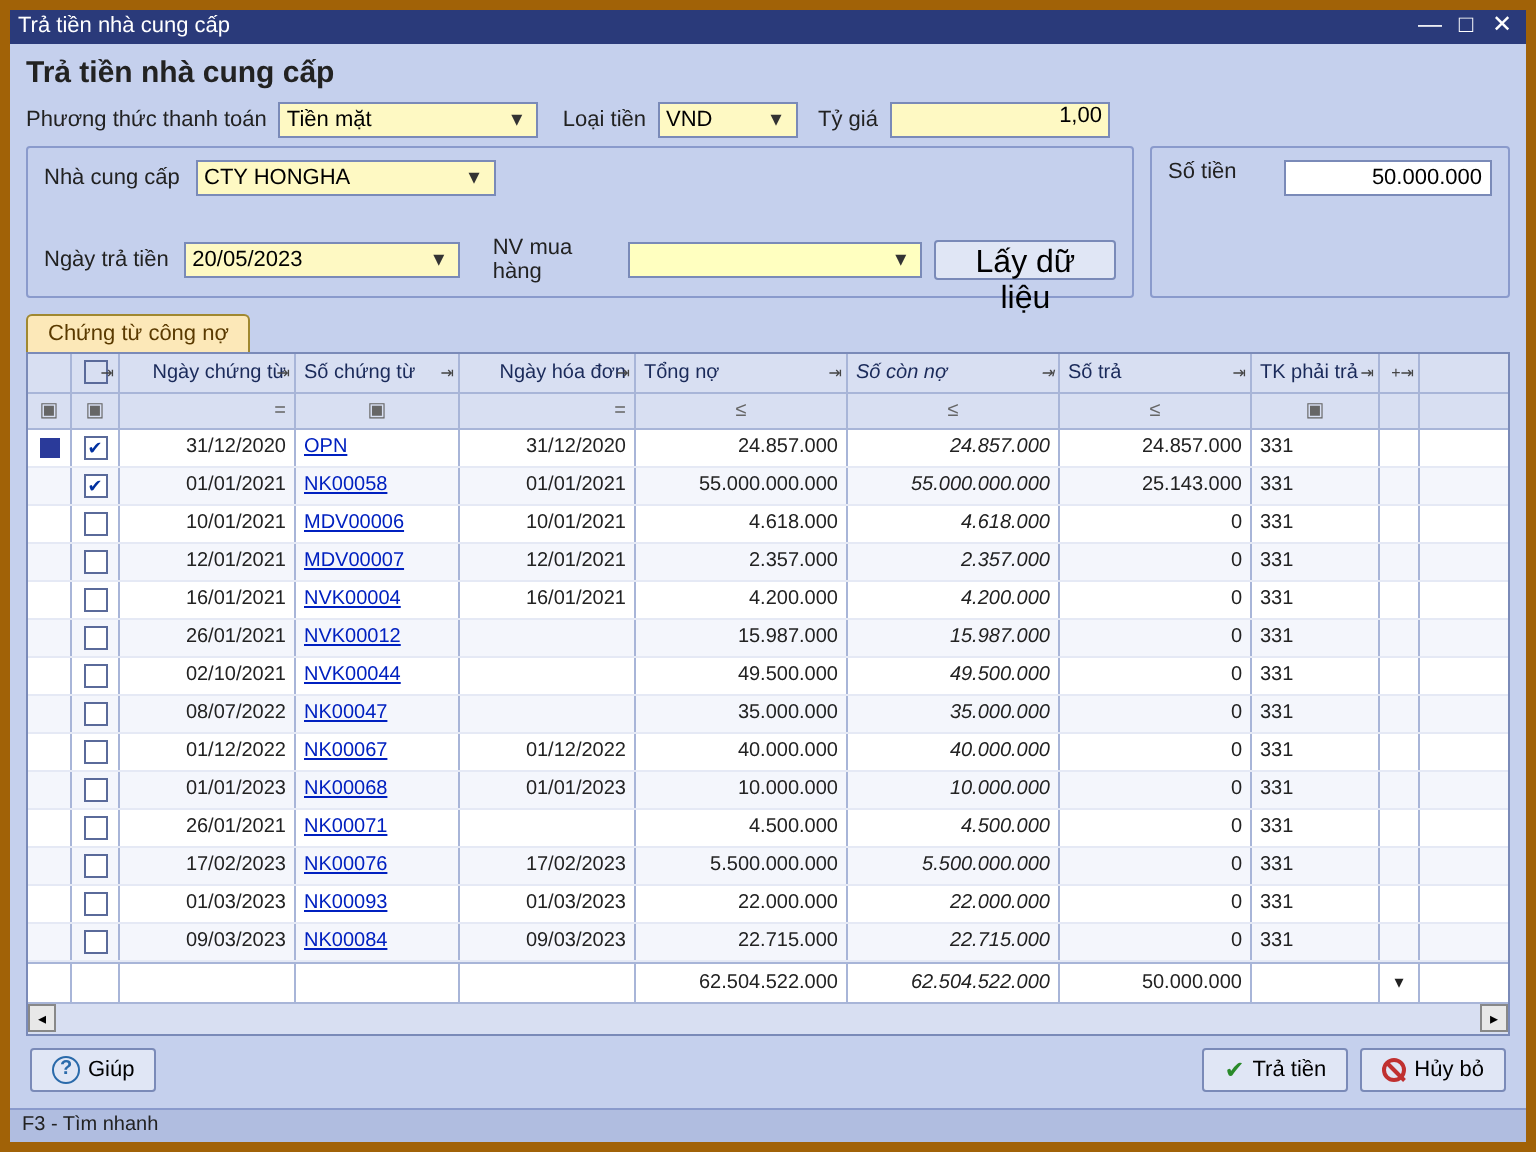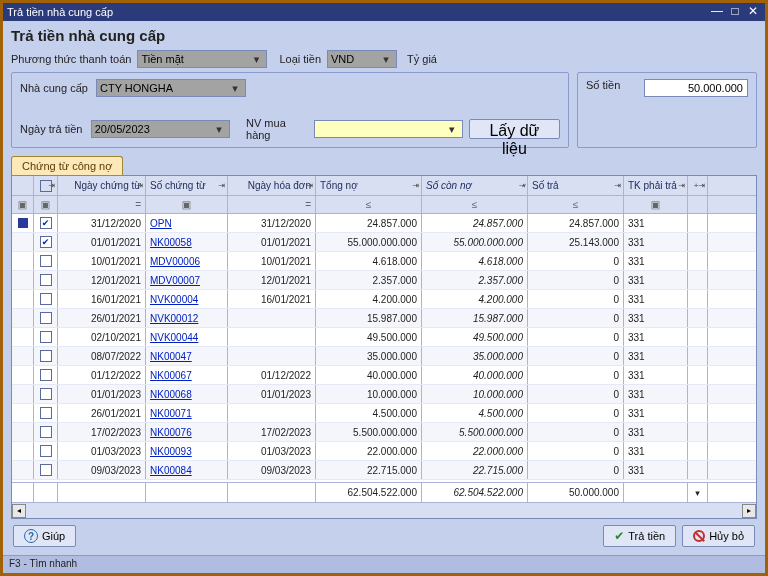--- a/index.html
+++ b/index.html
@@ -1,26 +1,26 @@
 <!DOCTYPE html>
 <html><head>
 <meta charset="utf-8">
 <style>
   * { box-sizing: border-box; margin: 0; padding: 0; }
   body { font-family: Tahoma, Arial, sans-serif; font-size: 11px; background: #0a0a2a; width: 768px; height: 576px; overflow: hidden; }
-  .window { width: 768px; height: 576px; background: #b8c5e8; border: 3px solid #a16207; display: flex; flex-direction: column; }
+  .window { width: 768px; height: 576px; background: #b8c5e8; border: 5px solid #a16207; display: flex; flex-direction: column; }
   .titlebar { background: #2a3a7a; color: #fff; height: 18px; display: flex; align-items: center; padding: 0 4px; font-size: 11px; }
   .titlebar-text { flex: 1; }
   .titlebar-btns { display: flex; gap: 2px; }
   .titlebar-btn { width: 16px; height: 14px; color: #fff; text-align: center; line-height: 12px; cursor: pointer; font-size: 12px; }
   .inner { flex: 1; background: #c5d0ed; padding: 6px 8px; display: flex; flex-direction: column; }
   .page-title { font-size: 15px; font-weight: bold; color: #222; margin-bottom: 6px; }
   .row { display: flex; align-items: center; gap: 6px; margin-bottom: 4px; }
   .label { color: #222; }
-  .input, .select { border: 1px solid #7a8ab8; background: #a3a3a3; height: 18px; padding: 0 3px; font-size: 11px; }
+  .input, .select { border: 1px solid #7a8ab8; background: #fef9c3; height: 18px; padding: 0 3px; font-size: 11px; }
   .select { display: flex; align-items: center; justify-content: space-between; }
   .dropdown-btn { width: 14px; display: flex; align-items: center; justify-content: center; color: #333; }
   .panel { border: 1px solid #8a9acc; background: #c5d0ed; padding: 6px 8px; border-radius: 2px; margin-bottom: 4px; }
   .panel-row { display: flex; align-items: center; gap: 6px; }
   .btn { border: 1px solid #7a8ab8; background: #e0e6f5; padding: 2px 8px; height: 20px; cursor: pointer; font-size: 16px; border-radius: 2px; }
   .tabbar { display: flex; margin-top: 4px; }
   .tab { background: #fce8b8; border: 1px solid #a08830; border-bottom: none; padding: 3px 10px; font-size: 11px; color: #5a3a00; border-radius: 3px 3px 0 0; }
   .grid-wrap { background: #fff; border: 1px solid #7a8ab8; flex: 1; display: flex; flex-direction: column; overflow: hidden; }
   .grid-header-row, .filter-row { display: flex; background: #d8dff2; border-bottom: 1px solid #a8b5d8; height: 20px; }
   .filter-row { background: #d8dff2; height: 18px; }
@@ -82,20 +82,23 @@
       <div class="select" style="width:130px">
         <span>Tiền mặt</span>
         <span class="dropdown-btn">▾</span>
       </div>
       <span class="label" style="margin-left:6px">Loại tiền</span>
       <div class="select" style="width:70px">
         <span>VND</span>
         <span class="dropdown-btn">▾</span>
       </div>
       <span class="label" style="margin-left:4px">Tỷ giá</span>
+      <div class="input" style="width:110px;text-align:right">
+          <span style="float:right">1,00</span>
+        </div>
     </div>
 
     <div style="display:flex;gap:8px">
       <div class="panel" style="flex:1">
         <div class="panel-row" style="margin-bottom:20px">
           <span class="label" style="width:70px">Nhà cung cấp</span>
           <div class="select" style="width:150px">
             <span>CTY HONGHA</span>
             <span class="dropdown-btn">▾</span>
           </div>

